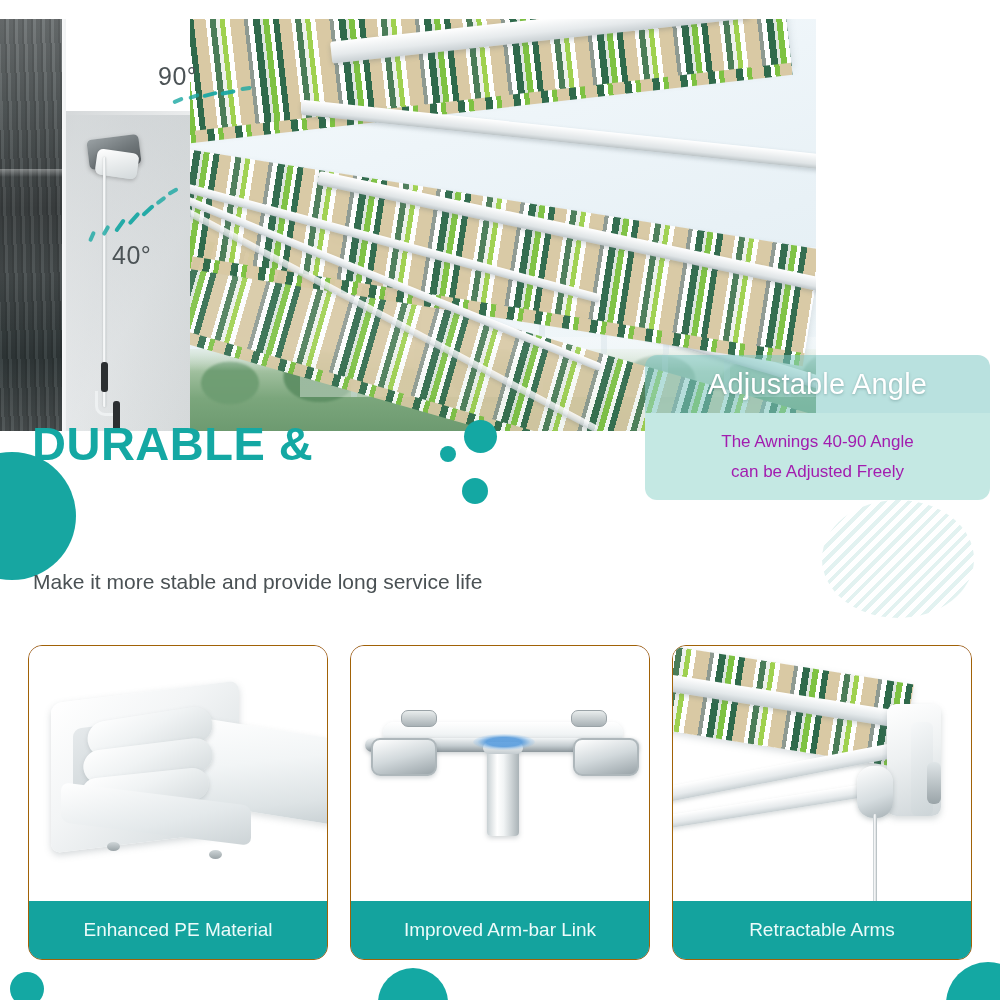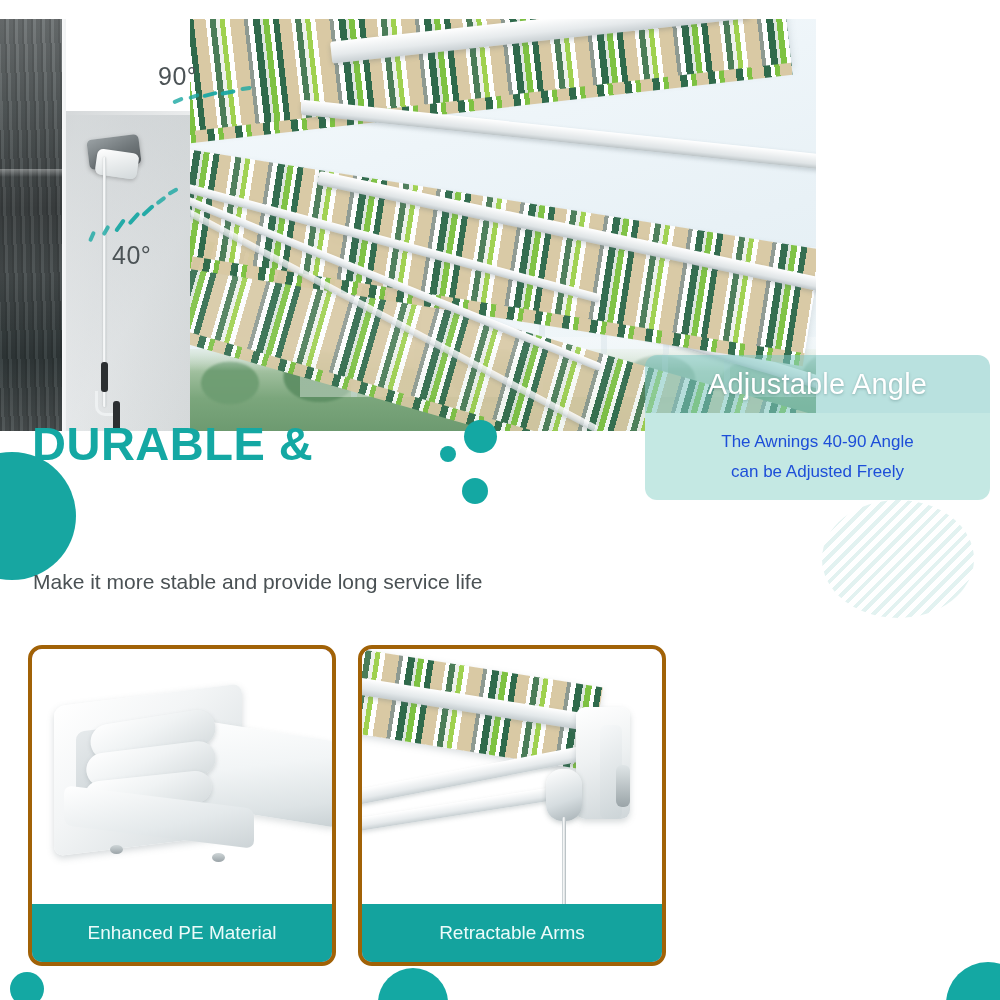--- a/index.html
+++ b/index.html
@@ -126,40 +126,40 @@
 
   
   .callout{position:absolute;left:645px;top:355px;width:345px;height:145px;
       border-radius:12px;overflow:hidden;}
   .callout-head{position:absolute;left:0;top:0;width:100%;height:58px;
       background:rgba(128,200,196,.55);display:flex;align-items:center;justify-content:center;}
   .callout-head span{color:#ffffff;font-size:29px;font-weight:normal;letter-spacing:.2px;
       text-shadow:0 1px 3px rgba(40,80,80,.35);}
   .callout-body{position:absolute;left:0;top:58px;width:100%;height:87px;background:#c4e8e3;
       display:flex;flex-direction:column;align-items:center;justify-content:center;gap:9px;}
-  .callout-body span{color:#1d4ed8;font-size:17px;line-height:1.25;}
+  .callout-body span{color:#a21caf;font-size:17px;line-height:1.25;}
 
   
   .stripe-circle{position:absolute;left:822px;top:500px;width:152px;height:118px;border-radius:50%;
       background:repeating-linear-gradient(-45deg,#d9eeec 0 4px,#ffffff 4px 9px);opacity:.75;}
 
   
   .big-circle{position:absolute;left:-52px;top:452px;width:128px;height:128px;border-radius:50%;
       background:#17a6a1;}
   .dot{position:absolute;border-radius:50%;background:#14a8a3;}
 
   .h-teal{position:absolute;left:32px;top:420px;color:#14a8a3;font-size:47px;font-weight:bold;
       letter-spacing:.5px;line-height:1;}
   .h-black{position:absolute;left:32px;top:490px;color:#0f1012;font-size:47px;font-weight:bold;
       letter-spacing:.5px;line-height:1;}
   .subtitle{position:absolute;left:33px;top:570px;color:#4a5154;font-size:21px;font-weight:300;}
 
   
   .cards{position:absolute;left:28px;top:645px;width:944px;height:313px;display:flex;gap:22px;}
-  .card{position:relative;width:300px;height:313px;border:4px solid #a16207;border-radius:14px;
+  .card{position:relative;width:300px;height:313px;border:1px solid #a16207;border-radius:14px;
       background:#c4b5fd;overflow:hidden;}
   .card-img{position:absolute;left:0;top:0;width:100%;height:255px;background:#ffffff;overflow:hidden;}
   .card-foot{position:absolute;left:0;bottom:0;width:100%;height:58px;background:#14a39e;
       display:flex;align-items:center;justify-content:center;}
   .card-foot span{color:#ecfbfa;font-size:19px;}
 
   
   .pe-wrap{position:absolute;left:22px;top:28px;width:262px;height:200px;}
   .pe-base{position:absolute;left:0px;top:18px;width:188px;height:150px;border-radius:10px;
       background:linear-gradient(140deg,#ffffff 0%,#f3f5f6 40%,#dfe4e6 78%,#cdd4d7 100%);
@@ -324,20 +324,38 @@
           <div class="pe-lip"></div>
           <div class="pe-screw" style="left:56px;top:168px;"></div>
           <div class="pe-screw" style="left:158px;top:176px;"></div>
         </div>
       </div>
       <div class="card-foot">
         <span>Enhanced PE Material</span>
       </div>
     </div>
 
+    <div class="card">
+      <div class="card-img">
+        <div class="link-wrap">
+          <div class="lk-plate"></div>
+          <div class="lk-boltcap" style="left:36px;top:2px;"></div>
+          <div class="lk-boltcap" style="left:206px;top:2px;"></div>
+          <div class="lk-bar"></div>
+          <div class="lk-nut" style="left:6px;top:30px;"></div>
+          <div class="lk-nut" style="left:208px;top:30px;"></div>
+          <div class="lk-pin"></div>
+          <div class="lk-pincap"></div>
+          <div class="lk-blue"></div>
+        </div>
+      </div>
+      <div class="card-foot">
+        <span>Improved Arm-bar Link</span>
+      </div>
+    </div>
 
     <div class="card">
       <div class="card-img">
         <div class="ra-wrap">
           <div class="ra-canopy stripes"></div>
           <div class="ra-front"></div>
           <div class="ra-arm ra-a1"></div>
           <div class="ra-arm ra-a2"></div>
           <div class="ra-mount"></div>
           <div class="ra-brk"></div>

